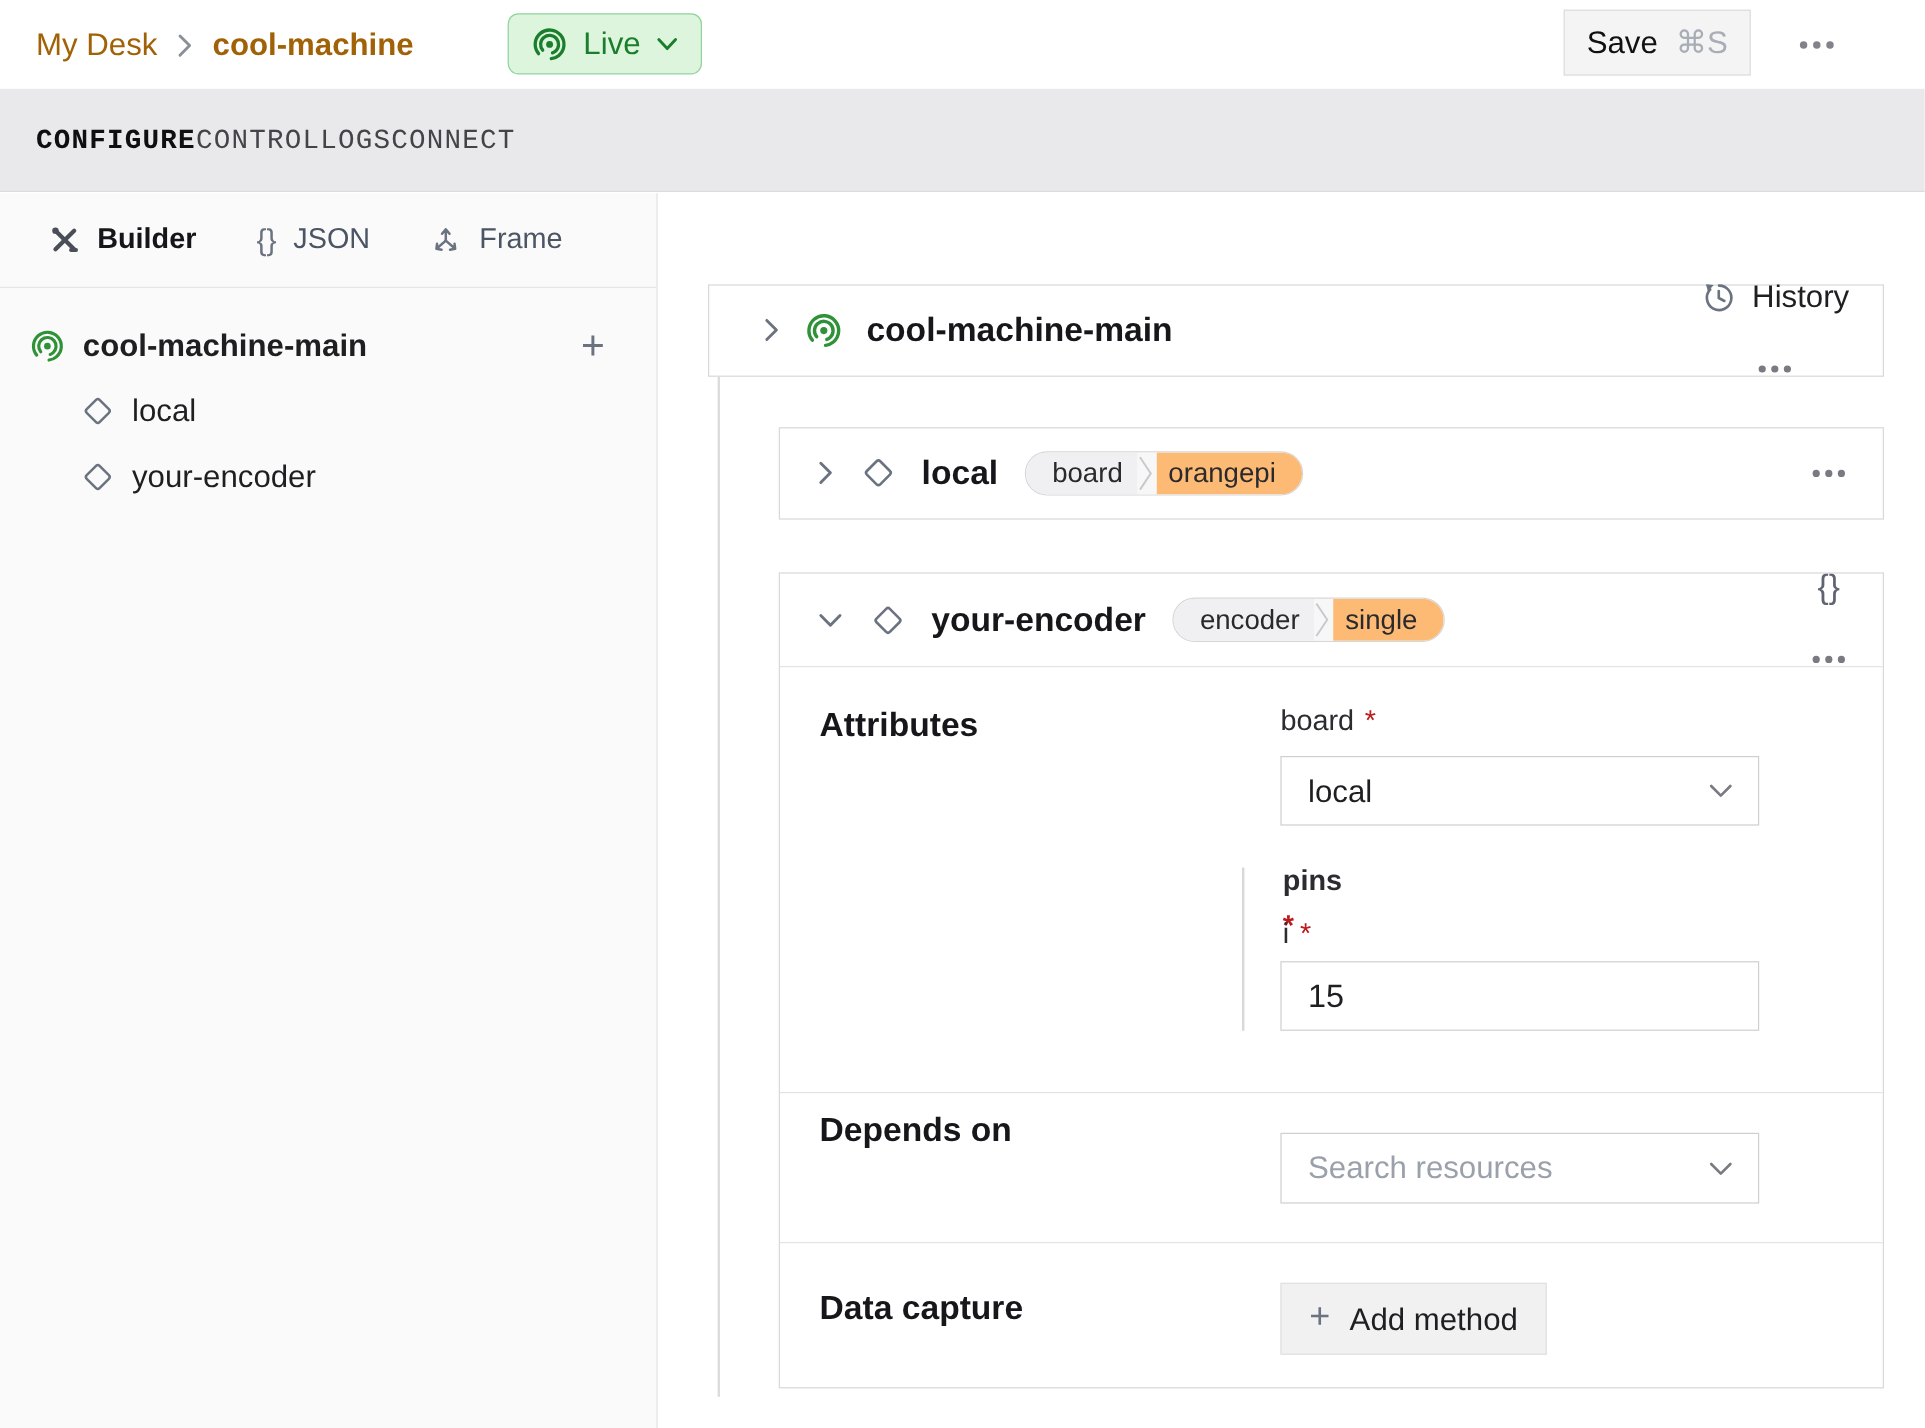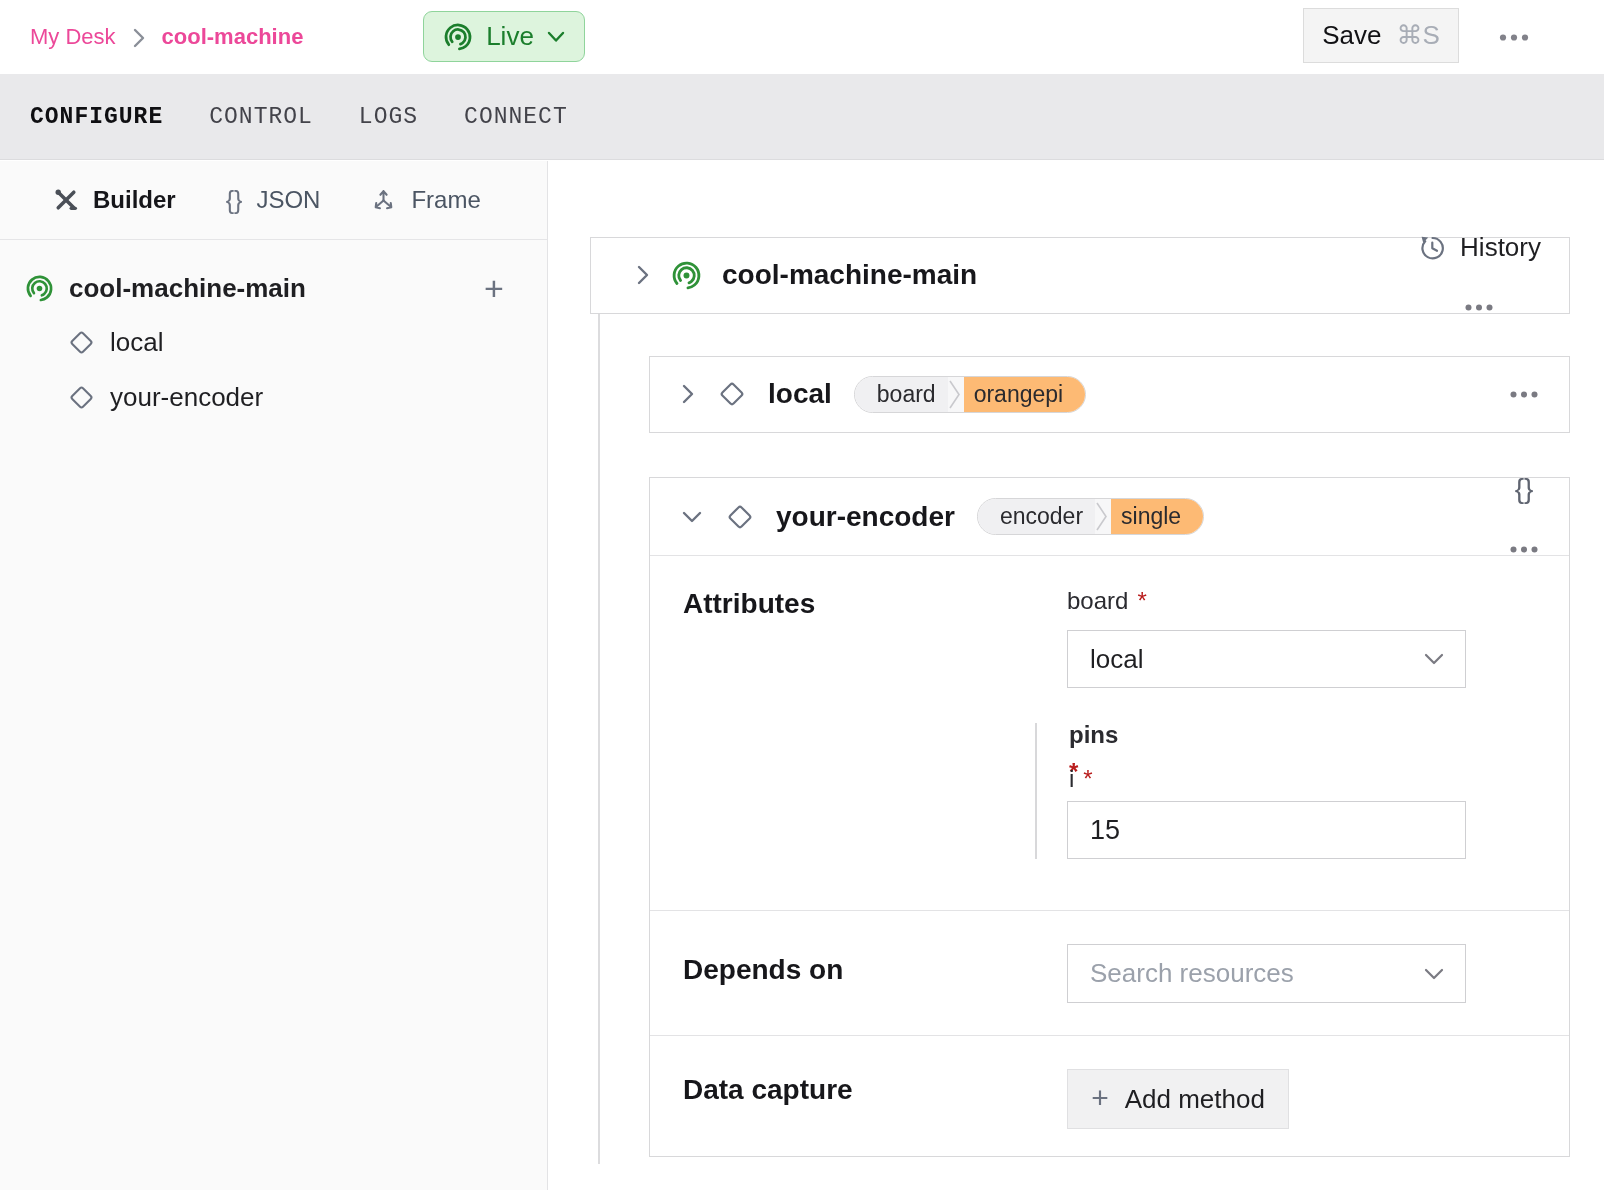--- a/index.html
+++ b/index.html
@@ -8,36 +8,36 @@
     position: relative;
     font-family: "Liberation Sans", "DejaVu Sans", sans-serif;
     background: #ffffff;
     color: #1f1f22;
     overflow: hidden;
   }
   svg { display:block; }
 
   
   .topbar { position:absolute; top:0; left:0; right:0; height:74px; background:#fff; }
-  .breadcrumb { position:absolute; left:30px; top:0; height:74px; display:flex; align-items:center; gap:16px; font-size:22px; color:#ec4899; }
+  .breadcrumb { position:absolute; left:30px; top:0; height:74px; display:flex; align-items:center; gap:16px; font-size:26px; color:#a16207; }
   .crumb-current { font-weight:700; }
   .crumb-sep { margin-top:2px; }
   .live-badge { position:absolute; left:423px; top:11px; width:162px; height:51px; background:#ddf4dd; border:1.5px solid #8fd49b; border-radius:9px; display:flex; align-items:center; justify-content:center; gap:13px; color:#1b7e2c; font-size:26px; cursor:pointer; }
   .save-btn { position:absolute; left:1303px; top:8px; width:156px; height:55px; background:#f4f4f4; border:1.5px solid #dcdcdc; display:flex; align-items:center; justify-content:center; gap:15px; font-size:26px; color:#111114; cursor:pointer; }
   .save-shortcut { color:#a8adb6; }
   .topbar-menu { position:absolute; left:1492px; top:22px; width:44px; height:30px; display:flex; align-items:center; justify-content:center; cursor:pointer; }
 
   
-  .tabbar { position:absolute; top:74px; left:0; right:0; height:86px; background:#e9e9eb; border-bottom:1px solid #dcdcde; display:flex; align-items:center; padding-left:30px; gap:46px; font-family:"Liberation Mono","DejaVu Sans Mono",monospace; font-size:23px; letter-spacing:1px; color:#43434a; }
+  .tabbar { position:absolute; top:74px; left:0; right:0; height:86px; background:#e9e9eb; border-bottom:1px solid #dcdcde; display:flex; align-items:center; padding-left:30px; font-family:"Liberation Mono","DejaVu Sans Mono",monospace; font-size:23px; letter-spacing:1px; color:#43434a; }
   .tab { cursor:pointer; }
   .tab.active { color:#0f0f12; font-weight:700; }
 
   
   .sidebar { position:absolute; left:0; top:161px; width:548px; bottom:0; background:#fafafa; border-right:1.5px solid #e3e3e5; }
-  .sidebar-modes { height:79px; border-bottom:1.5px solid #e5e5e7; display:flex; align-items:center; padding-left:52px; gap:50px; }
+  .sidebar-modes { height:79px; border-bottom:1.5px solid #e5e5e7; display:flex; align-items:center; padding-left:40px; gap:50px; }
   .mode { display:flex; align-items:center; gap:14px; font-size:24px; color:#4b5563; cursor:pointer; }
   .mode.active { color:#16161a; font-weight:700; }
   .curly-icon { font-size:25px; color:#6b7280; font-weight:400; font-family:"Liberation Sans","DejaVu Sans",sans-serif; }
   .tree-row { position:absolute; display:flex; align-items:center; gap:15px; font-size:26px; height:54px; cursor:pointer; }
   .row-root { left:25px; top:100px; font-weight:700; }
   .row-child1 { left:68px; top:154px; }
   .row-child2 { left:68px; top:209px; }
   .tree-plus { position:absolute; left:474px; top:103px; width:40px; height:48px; font-size:34px; font-weight:400; color:#6b7280; display:flex; align-items:center; justify-content:center; cursor:pointer; }
 
   
@@ -62,21 +62,21 @@
   .badge .seg-a { background:#f0f0f2; padding:0 12px 0 22px; }
   .badge .sep { background:#f7f7f8; display:flex; align-items:center; }
   .badge .seg-b { background:#fdba74; padding:0 22px 0 10px; }
 
   
   .c3-header { position:absolute; top:0; left:0; right:0; height:78px; border-bottom:1.5px solid #e3e3e5; display:flex; align-items:center; padding:0 28px 0 30px; gap:22px; }
   .divider { position:absolute; left:0; right:0; height:0; border-top:1.5px solid #e3e3e5; }
   .div1 { top:432px; } .div2 { top:557px; }
   .section-heading { position:absolute; font-size:28px; font-weight:700; color:#17171b; }
   .attrs-heading { left:33px; top:110px; }
-  .depends-heading { left:33px; top:476px;text-align:center; }
+  .depends-heading { left:33px; top:448px;text-align:center; }
   .capture-heading { left:33px; top:596px; }
 
   .field-label { position:absolute; font-size:24px; color:#2b2b30; display:flex; gap:9px; }
   .asterisk { color:#b91c1c; }
   .board-label { left:417px; top:109px; }
   .pins-label { left:419px; top:243px; font-weight:700;flex-direction:column; }
   .i-label { left:419px; top:287px; }
   .pins-line { position:absolute; left:385px; top:245px; width:2px; height:136px; background:#d8d8da; }
 
   .selectbox { position:absolute; height:58px; border:1.5px solid #cfcfd2; background:#fff; display:flex; align-items:center; justify-content:space-between; padding:0 20px 0 22px; font-size:26px; cursor:pointer; }

